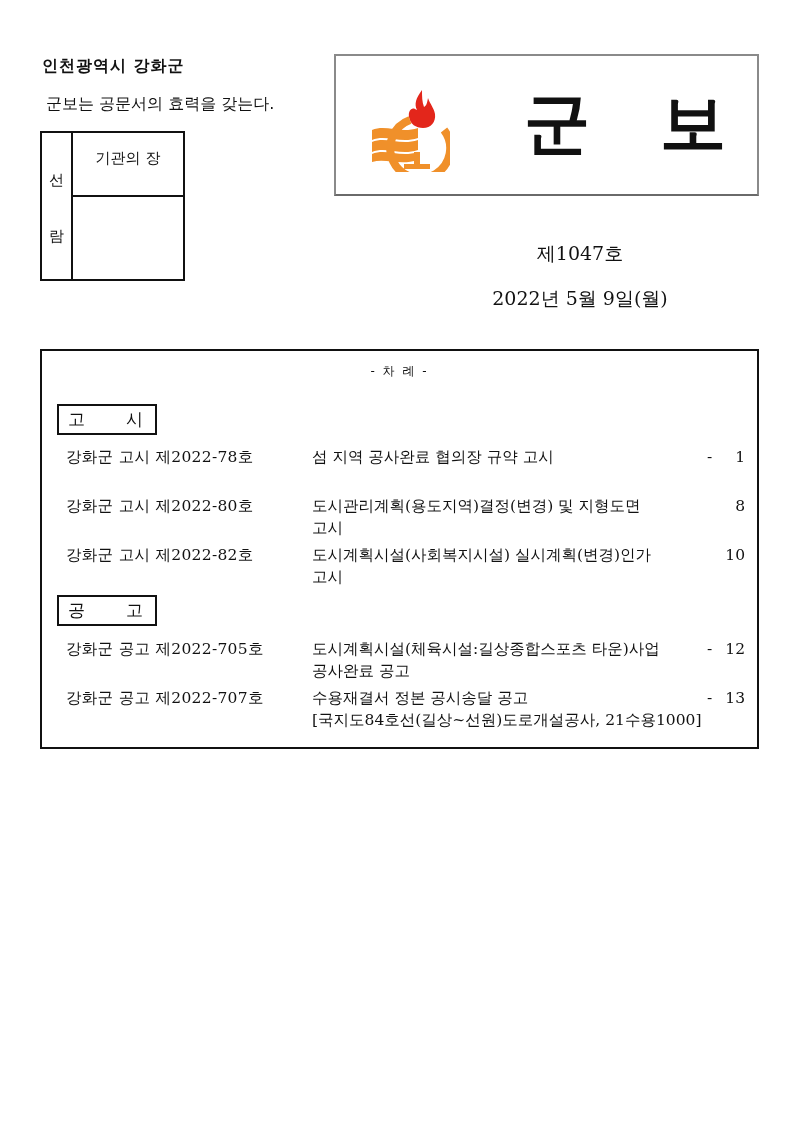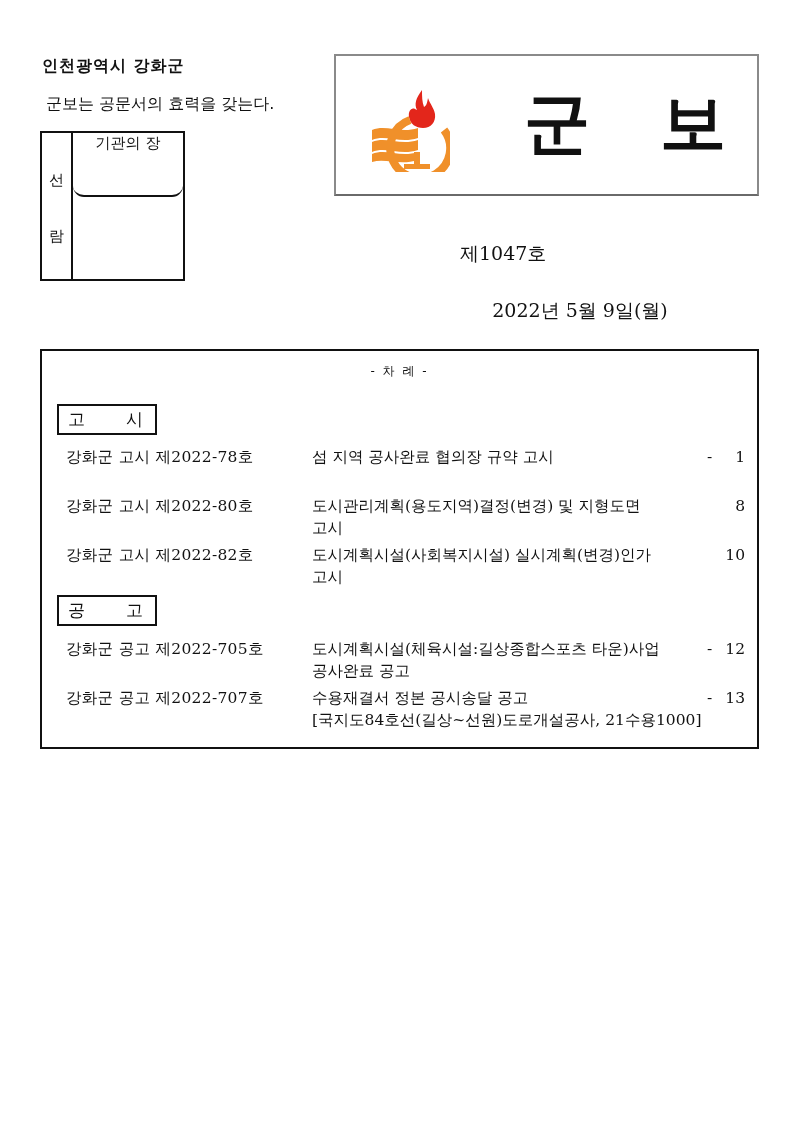--- a/index.html
+++ b/index.html
@@ -3,25 +3,25 @@
 <meta charset="utf-8">
 <style>
   html, body { margin:0; padding:0; background:#fff; }
   body { width:800px; height:1130px; position:relative; overflow:hidden; font-family:"DejaVu Serif", serif; color:#111; }
   .abs { position:absolute; }
   .org-name { left:42px; top:56px; font-family:"DejaVu Sans", sans-serif; font-weight:bold; font-size:16px; letter-spacing:1px; }
   .subtitle { left:46px; top:94px; font-family:"DejaVu Sans", sans-serif; font-size:16px; }
   .approval { left:40px; top:131px; width:145px; height:150px; border:2px solid #111; box-sizing:border-box; }
   .approval .side { position:absolute; left:0; top:0; width:31px; height:100%; border-right:2px solid #111; box-sizing:border-box; font-family:"DejaVu Sans", sans-serif; font-size:15px; }
   .approval .side span { position:absolute; left:0; width:100%; text-align:center; }
-  .approval .head { position:absolute; left:31px; top:0; right:0; height:64px; border-bottom:2px solid #111; box-sizing:border-box; font-family:"DejaVu Sans", sans-serif; font-size:15px; text-align:center; padding-top:1px;border-radius:11px; }
+  .approval .head { position:absolute; left:31px; top:0; right:0; height:64px; border-bottom:2px solid #111; box-sizing:border-box; font-family:"DejaVu Sans", sans-serif; font-size:15px; text-align:center; padding-top:16px; }
   .masthead { left:334px; top:54px; width:425px; height:142px; border:2px solid #8a8a8a; border-bottom-color:#6a6a6a; box-sizing:border-box; background:#fff; }
   .mast-title { position:absolute; top:28px; font-family:"DejaVu Sans", sans-serif; font-weight:bold; font-size:66px; line-height:80px; }
-  .issue { left:460px; top:241px; width:240px; font-size:19px; }
-  .date { left:460px; top:286px; width:240px; text-align:center; font-size:19px;margin-top:12px; }
+  .issue { left:460px; top:241px; width:240px; text-align:center; font-size:19px; }
+  .date { left:460px; top:286px; width:240px; text-align:center; font-size:19px; }
   .toc { left:40px; top:349px; width:719px; height:400px; border:2px solid #111; box-sizing:border-box; }
   .toc-title { position:absolute; top:12px; left:0; width:100%; text-align:center; font-family:"DejaVu Sans", sans-serif; font-size:12px; letter-spacing:2px; }
   .sec-label { position:absolute; left:15px; width:100px; height:31px; border:2px solid #111; box-sizing:border-box; font-family:"DejaVu Sans", sans-serif; font-size:17px; line-height:27px; padding-left:9px; }
   .sec-label .c2 { position:absolute; right:12px; }
   .row { position:absolute; left:0; width:100%; font-size:15.5px; line-height:22px; }
   .row .num { position:absolute; left:24px; white-space:nowrap; letter-spacing:0.3px; }
   .row .title { position:absolute; left:270px; width:392px; white-space:pre-line; }
   .row .dash { position:absolute; left:665px; }
   .row .page { position:absolute; right:12px; text-align:right; }
 </style>

